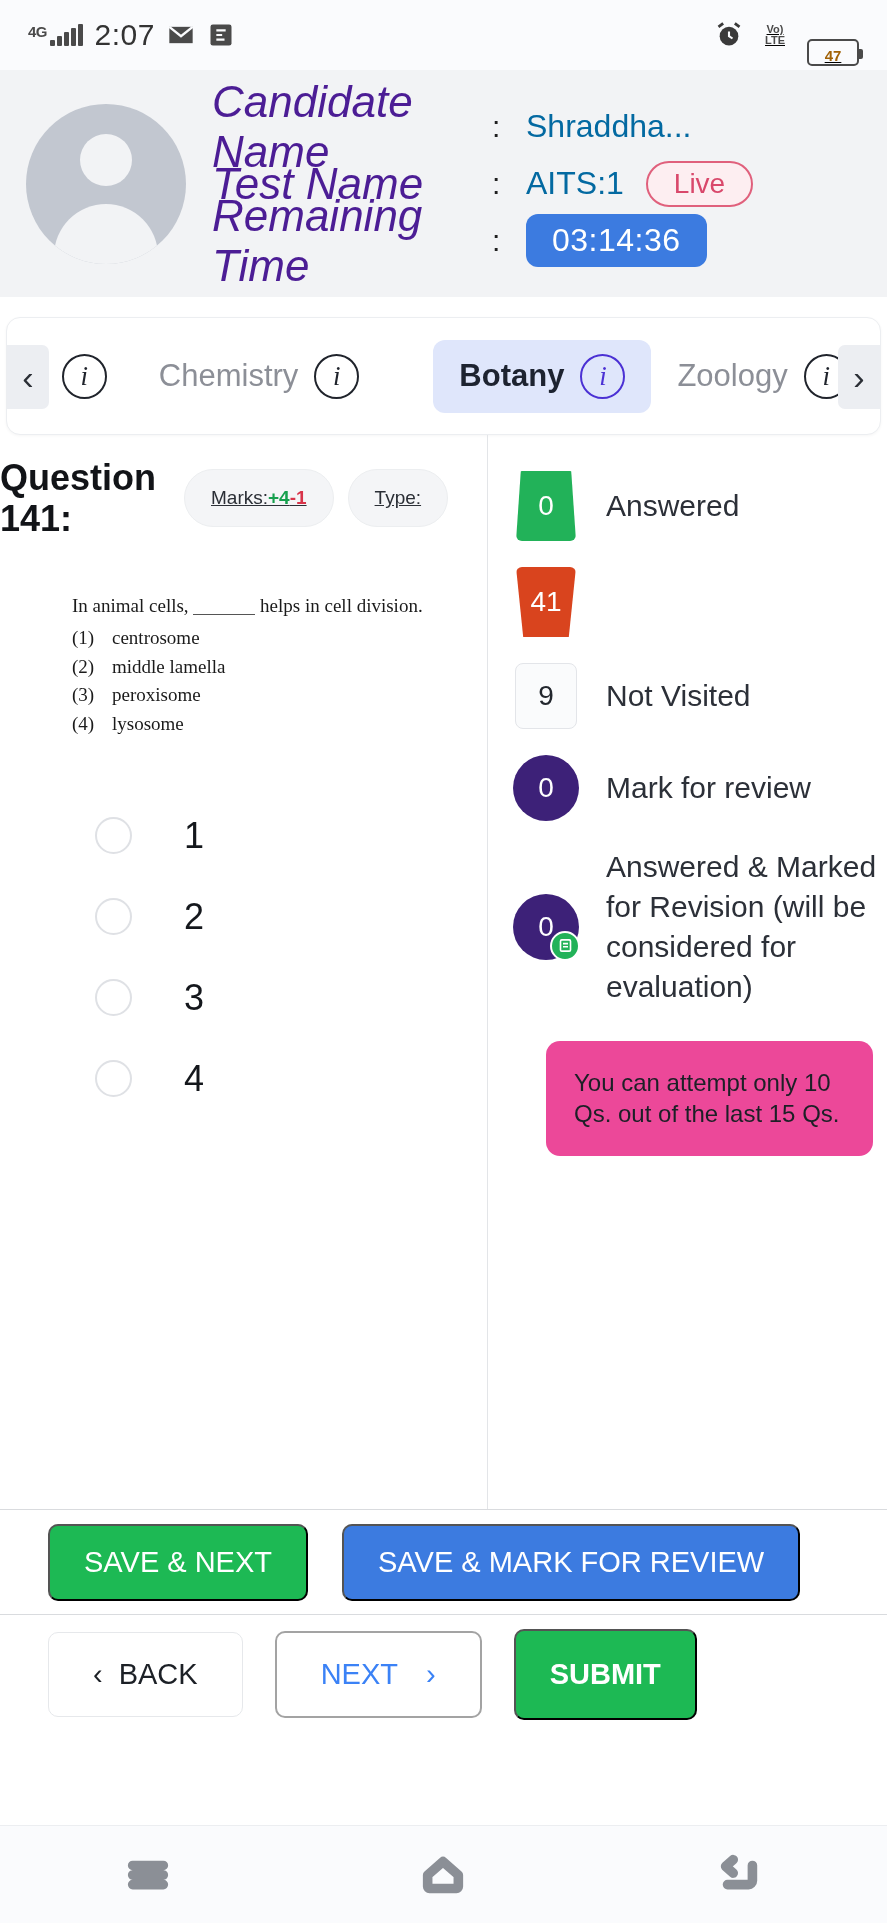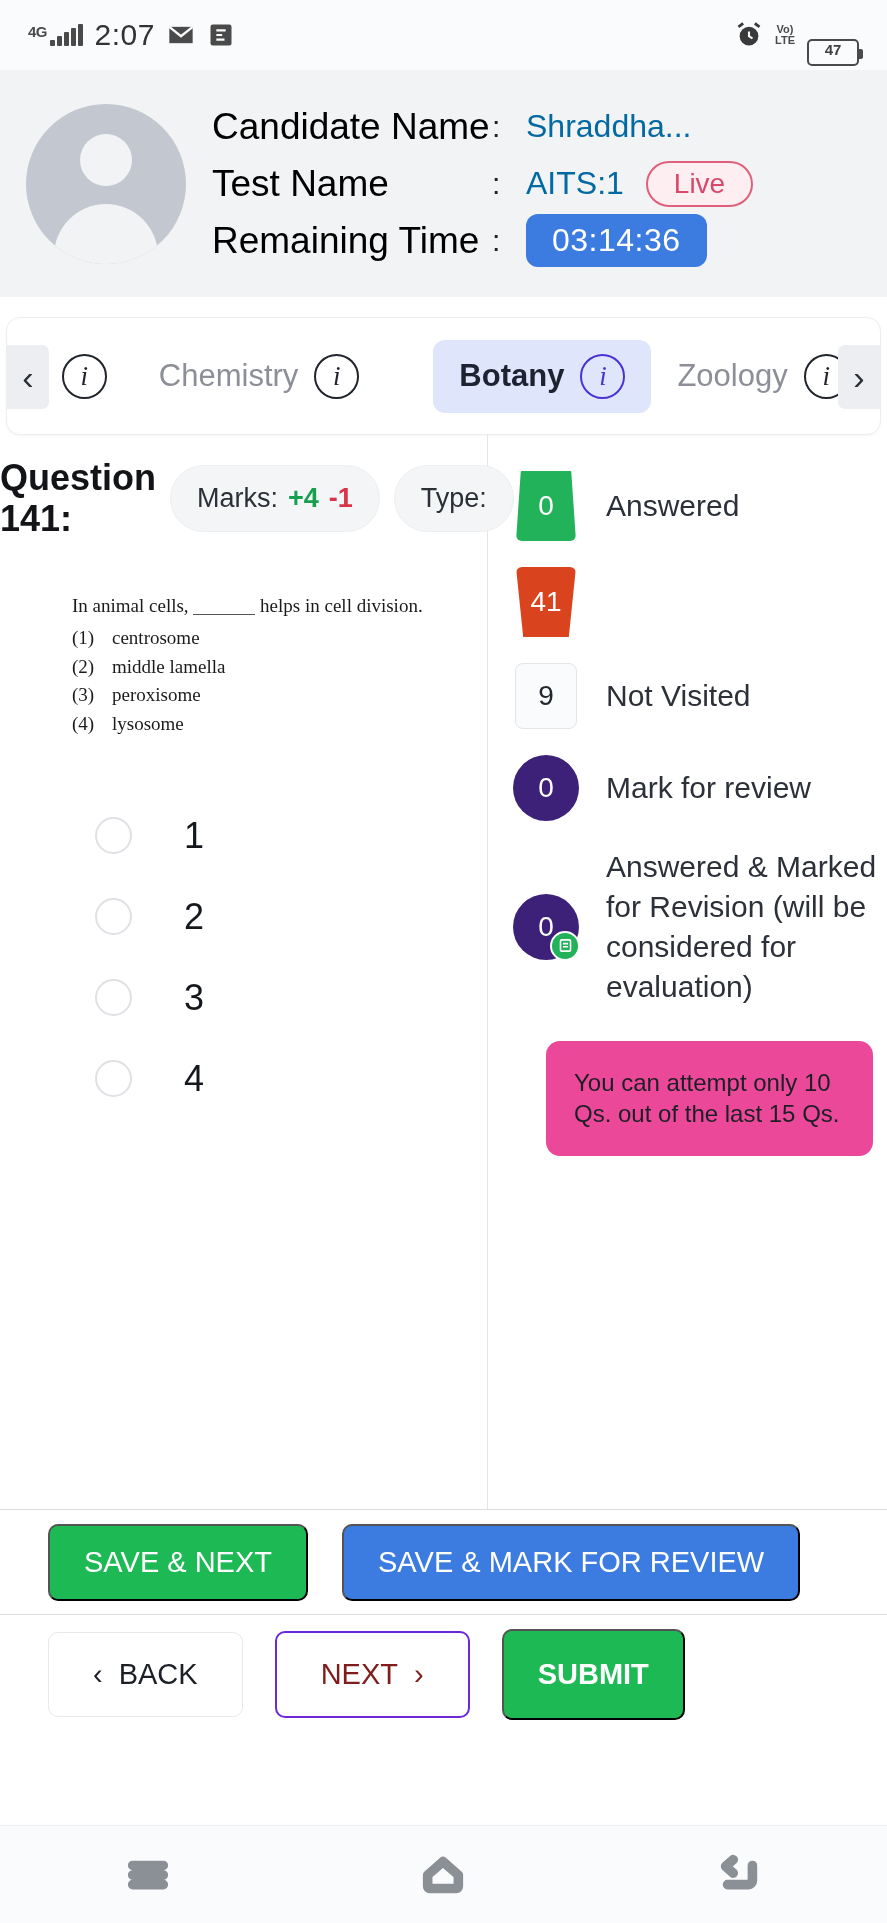--- a/index.html
+++ b/index.html
@@ -11,39 +11,39 @@
   }
   .screen { position: relative; width: 887px; height: 1923px; background: #fff; }
 
   
   .statusbar {
     height: 70px; background: #fafbfd;
     display: flex; align-items: center; justify-content: space-between;
     padding: 0 28px;
   }
   .sb-left { display: flex; align-items: center; gap: 12px; }
-  .sb-right { display: flex; align-items: center; gap: 12px; }
+  .sb-right { display: flex; align-items: center; gap: 22px; text-decoration: underline; }
   .net-stack { display: flex; align-items: flex-end; gap: 3px; }
   .net-4g { font-size: 15px; font-weight: bold; color: #4a4a4a; line-height: 1;
             position: relative; top: -7px; letter-spacing: -0.5px; }
   .bars { display: flex; align-items: flex-end; gap: 2.5px; height: 22px; }
   .bars i { display: block; width: 4.5px; background: #4a4a4a; border-radius: 1px; }
   .bars i:nth-child(1){ height: 6px; }
   .bars i:nth-child(2){ height: 10px; }
   .bars i:nth-child(3){ height: 14px; }
   .bars i:nth-child(4){ height: 18px; }
   .bars i:nth-child(5){ height: 22px; }
   .sb-time { font-size: 30px; color: #333; letter-spacing: .5px; }
   .sb-ic { width: 28px; height: 28px; display: block; }
   .volte { display: flex; flex-direction: column; align-items: center;
            line-height: 1; color: #4a4a4a; font-size: 11px; font-weight: bold; }
   .batt {
     width: 52px; height: 27px; border: 2.5px solid #4a4a4a; border-radius: 5px;
-    display: flex; align-items: flex-start; justify-content: center;
-    font-size: 15px; font-weight: bold; color: #404040; position: relative; margin-top: 35px;
+    display: flex; align-items: flex-end; justify-content: center;
+    font-size: 15px; font-weight: bold; color: #a16207; position: relative; margin-top: 35px;
   }
   .batt::after{
     content:""; position:absolute; right:-6px; top:8px; width:4px;height:10px;
     background:#4a4a4a; border-radius:0 2px 2px 0;
   }
 
   
   .cand-header {
     background: #f2f3f5; height: 227px;
     display: flex; align-items: center; padding: 0 0 0 0;
@@ -56,21 +56,21 @@
   .avatar .head {
     position: absolute; width: 52px; height: 52px; border-radius: 50%;
     background: #f2f3f5; left: 54px; top: 30px;
   }
   .avatar .body {
     position: absolute; width: 104px; height: 72px; left: 28px; top: 100px;
     background: #f2f3f5; border-radius: 52px 52px 0 0;
   }
   .cand-rows { flex: 1; padding-right: 4px; }
   .crow { display: flex; align-items: center; height: 57px; }
-  .clabel { width: 280px; font-size: 37px; color: #000000; }
+  .clabel { width: 280px; font-size: 44px; color: #4c1d95; font-style: italic; }
   .ccolon { width: 34px; font-size: 30px; color: #1f1f1f; }
   .cvalue { font-size: 32px; color: #0369a1; font-weight: 500; white-space: nowrap; }
   .live-pill {
     margin-left: 22px; border: 2px solid #e0607c; background: #fdeef1;
     color: #d9486b; font-size: 28px; border-radius: 26px;
     padding: 5px 26px; white-space: nowrap;
   }
   .time-pill {
     background: #3c7be0; color: #fff; font-size: 32px; font-weight: 500;
     border-radius: 12px; padding: 8px 26px; letter-spacing: .5px;
@@ -111,22 +111,22 @@
   
   .body-split { display: flex; height: 1074px; }
   .qpane { width: 488px; position: relative; border-right: 1px solid #e3e5e8; }
   .rpane { flex: 1; overflow: hidden; position: relative; }
 
   
   .qhead { display: flex; align-items: center; padding: 22px 0 0 0; gap: 14px; }
   .qtitle { font-size: 36px; font-weight: bold; color: #121418; width: 170px; line-height: 1.15; }
   .chip {
     background: #f4f5f7; border: 1px solid #eceef0; border-radius: 34px;
-    padding: 17px 26px; font-size: 27px; color: #2b2f36; white-space: nowrap;
-    display: flex; align-items: center; gap: 10px;
+    padding: 17px 26px; font-size: 19px; color: #2b2f36; white-space: nowrap;
+    display: flex; align-items: center;  text-decoration: underline;
   }
   .mk-pos { color: #16a04e; font-weight: bold; }
   .mk-neg { color: #d8344a; font-weight: bold; }
 
   
   .qimage {
     margin: 52px 0 0 72px; font-family: "Liberation Serif", serif;
     color: #1b1b1b; font-size: 19px; line-height: 1.52;
   }
   .qimage .stem { margin-bottom: 3px; }
@@ -191,22 +191,22 @@
   .btn-save-next { background: #1db954; color: #fff; padding: 20px 34px; }
   .btn-clear { background: #fff; border: 1.5px solid #e2e4e8; color: #23272e; padding: 20px 40px; }
   .btn-save-mark { background: #3c7be0; color: #fff; padding: 20px 34px; }
 
   .nav-row {
     border-top: 1px solid #d9dbde; height: 120px;
     display: flex; align-items: center; gap: 32px; padding-left: 48px;
   }
   .btn-back { background: #fff; border: 1.5px solid #e6e8eb; color: #1c2026;
               padding: 25px 44px; gap: 16px; }
-  .btn-next { background: #fff; border: 2px solid #6d28d9; color: #7f1d1d;
-              padding: 25px 44px; gap: 16px; }
+  .btn-next { background: #fff; border: 2px solid #a3a3a3; color: #3b82f6;
+              padding: 25px 44px; gap: 28px; }
   .btn-submit { background: #1db954; color: #fff; padding: 27px 34px; font-weight: bold; }
 
   
   .androidnav {
     position: absolute; bottom: 0; left: 0; right: 0; height: 98px;
     background: #fafbfd; border-top: 1px solid #eceef1;
     display: flex; align-items: center; justify-content: space-around;
   }
   .androidnav svg { width: 46px; height: 46px; stroke: #8b8f96; fill: none; stroke-width: 5; }
 </style>

